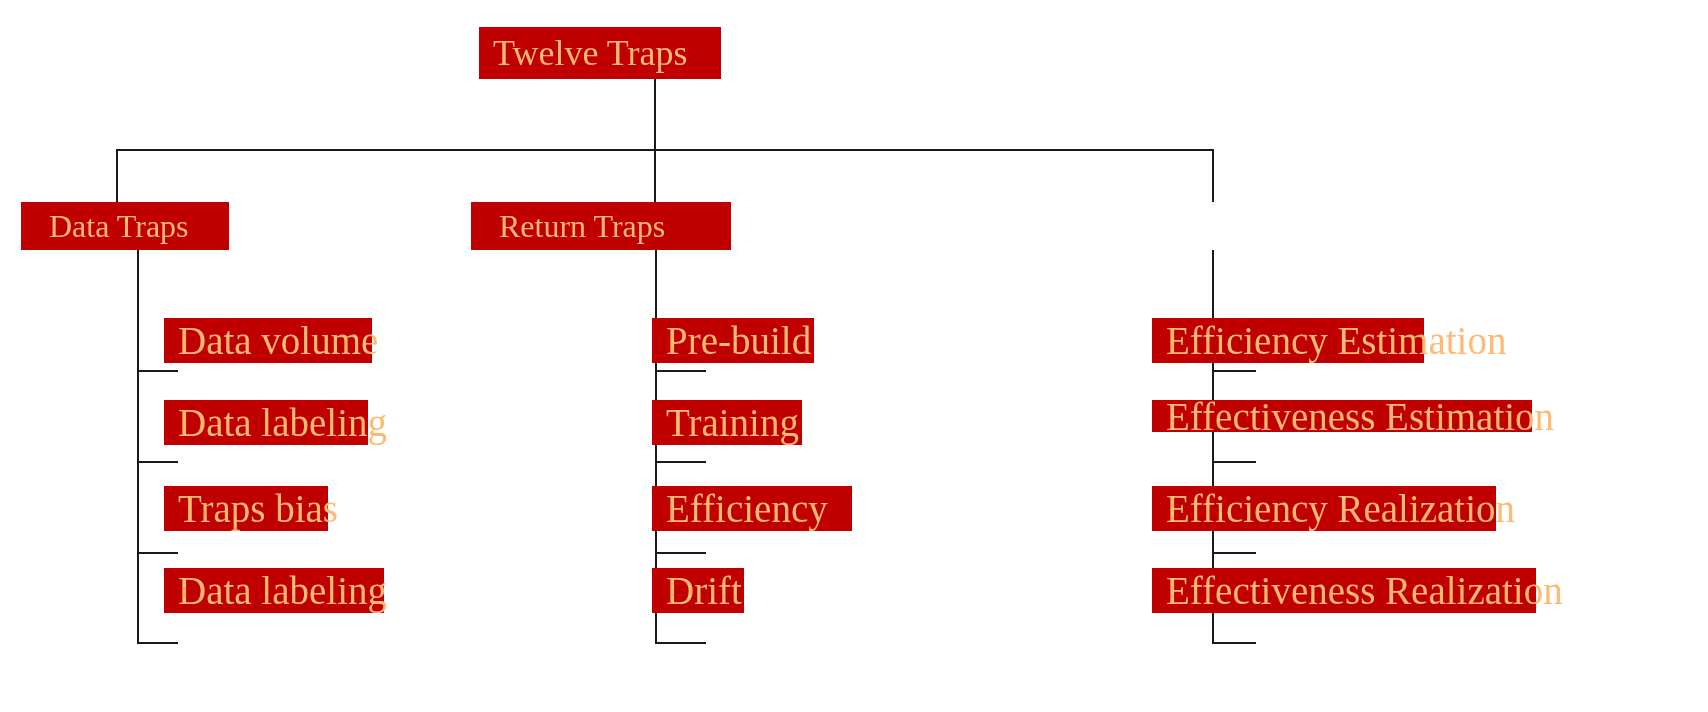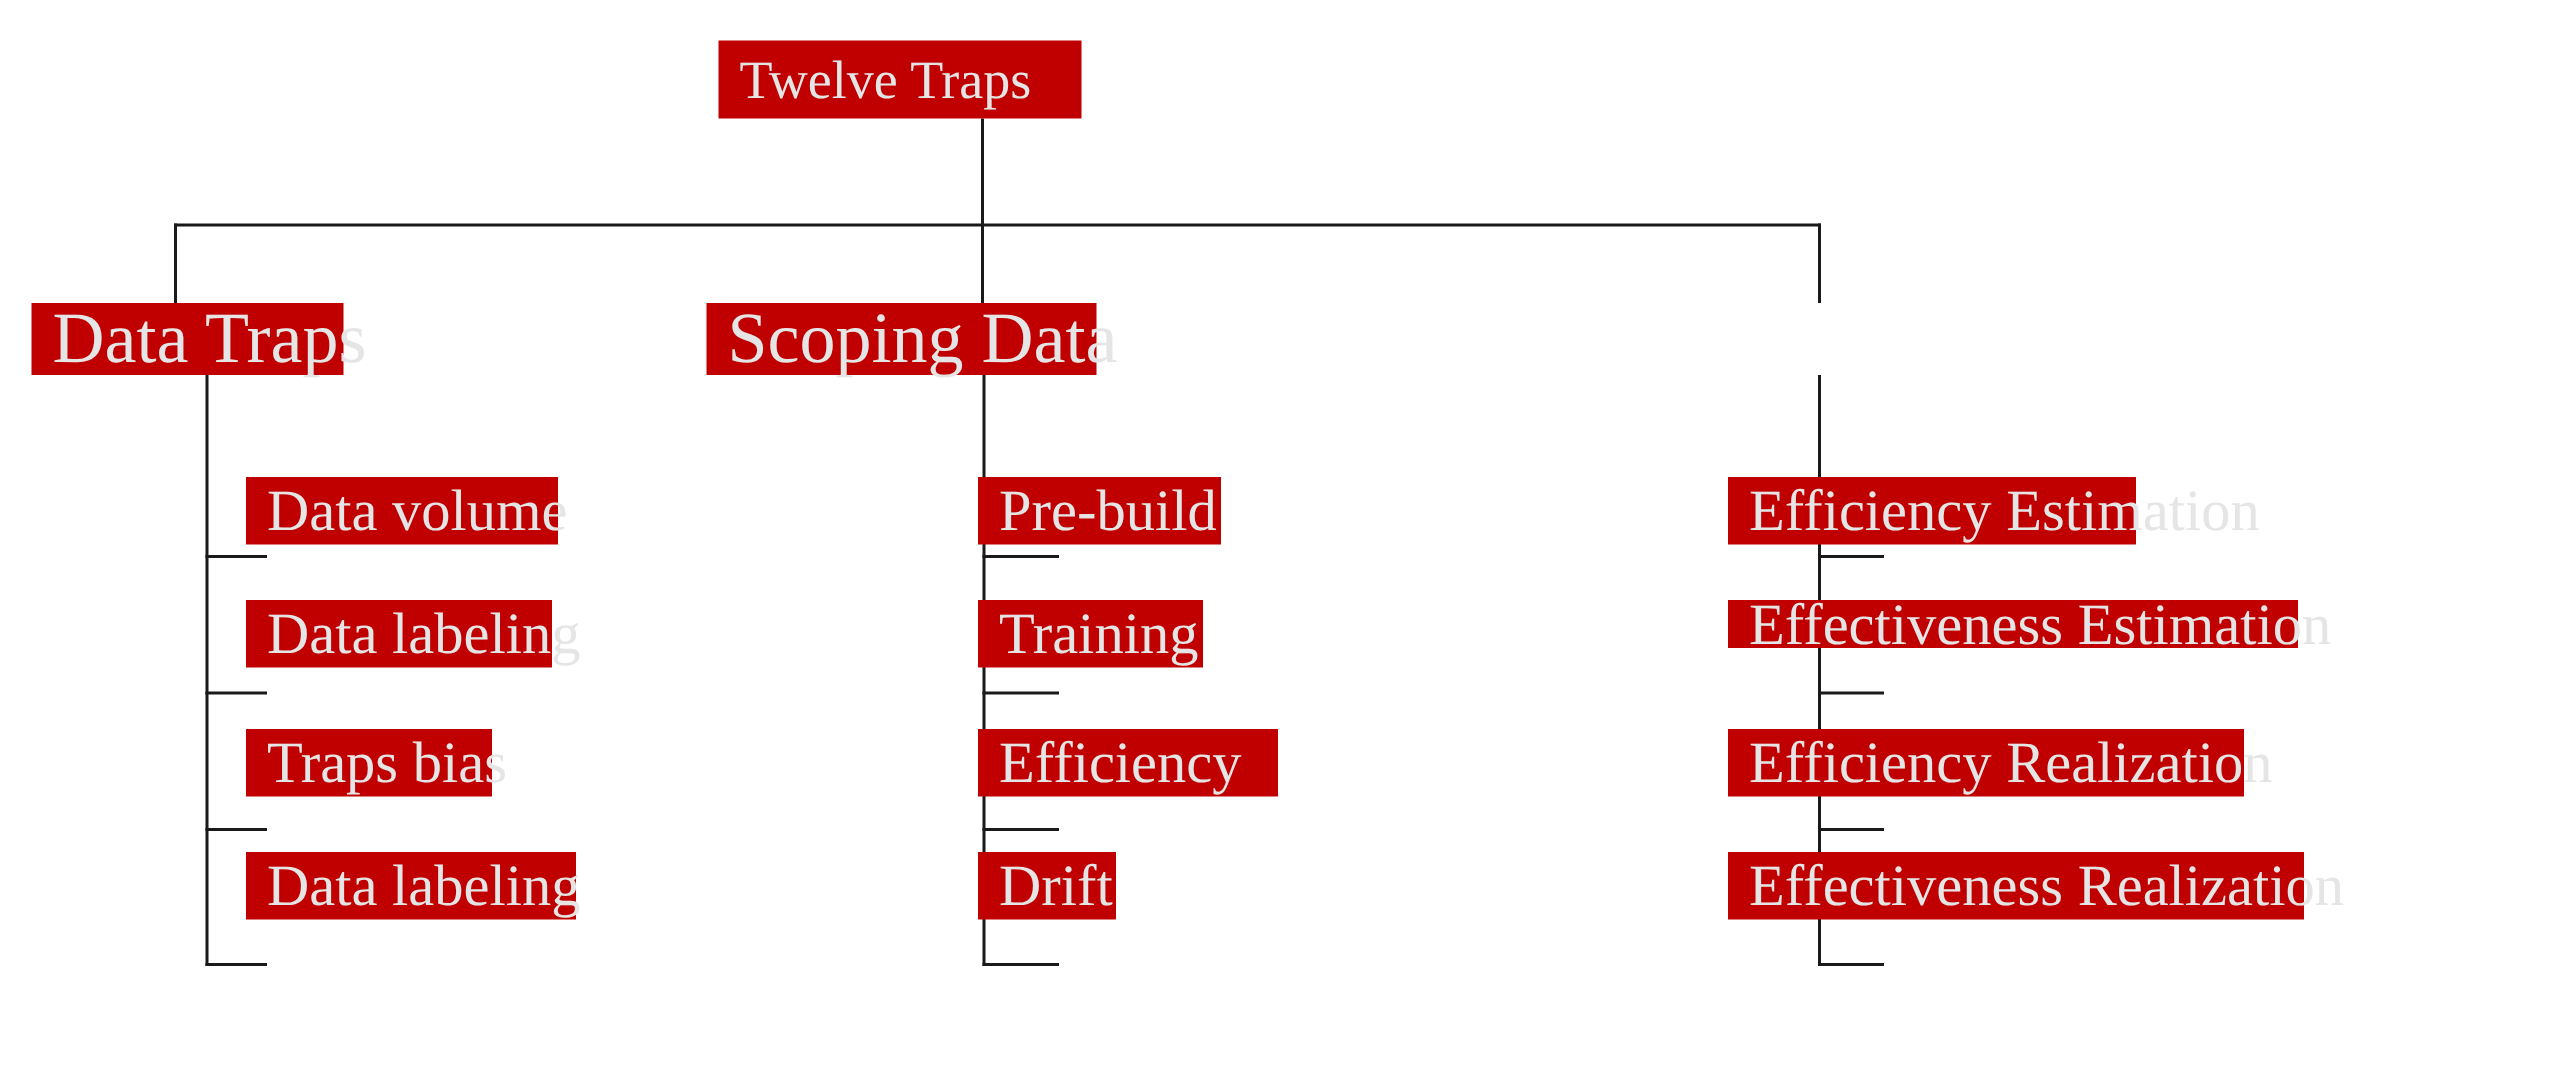--- a/index.html
+++ b/index.html
@@ -11,35 +11,35 @@
     position: relative;
     width: 1708px;
     height: 712px;
     background: #ffffff;
     overflow: hidden;
     font-family: "Liberation Serif", "DejaVu Serif", serif;
   }
   .node {
     position: absolute;
     background: #c00000;
-    color: #e5e5e5;
+    color: #fdba74;
     display: flex;
     align-items: center;
     justify-content: flex-start;
     box-sizing: border-box;
     white-space: nowrap;
     line-height: 1;
   }
   .node-root {
     font-size: 36px;
     padding: 0 14px;
   }
   .node-branch {
-    font-size: 48px;
-    padding: 0 14px;
+    font-size: 32px;
+    padding: 0 28px;
   }
   .node-leaf {
     font-size: 39px;
     padding: 0 14px;
   }
   .edge {
     position: absolute;
     background: #1a1a1a;
   }
   .edge-v { width: 2px; }
@@ -73,21 +73,21 @@
   <div class="edge edge-v" style="left:1212px; top:250px; height:394px;"></div>
   <div class="edge edge-h" style="left:1212px; top:370px; width:44px;"></div>
   <div class="edge edge-h" style="left:1212px; top:461px; width:44px;"></div>
   <div class="edge edge-h" style="left:1212px; top:552px; width:44px;"></div>
   <div class="edge edge-h" style="left:1212px; top:642px; width:44px;"></div>
 
   <div class="node node-root" style="left:479px; top:27px; width:242px; height:52px;">Twelve Traps</div>
 
   <div class="node node-branch" style="left:21px; top:202px; width:208px; height:48px;">Data Traps</div>
 
-  <div class="node node-branch" style="left:471px; top:202px; width:260px; height:48px;">Scoping Data</div>
+  <div class="node node-branch" style="left:471px; top:202px; width:260px; height:48px;">Return Traps</div>
 
 
   <div class="node node-leaf" style="left:164px; top:318px; width:208px; height:45px;">Data volume</div>
   <div class="node node-leaf" style="left:164px; top:400px; width:204px; height:45px;">Data labeling</div>
   <div class="node node-leaf" style="left:164px; top:486px; width:164px; height:45px;">Traps bias</div>
   <div class="node node-leaf" style="left:164px; top:568px; width:220px; height:45px;">Data labeling</div>
 
   <div class="node node-leaf" style="left:652px; top:318px; width:162px; height:45px;">Pre-build</div>
   <div class="node node-leaf" style="left:652px; top:400px; width:150px; height:45px;">Training</div>
   <div class="node node-leaf" style="left:652px; top:486px; width:200px; height:45px;">Efficiency</div>

